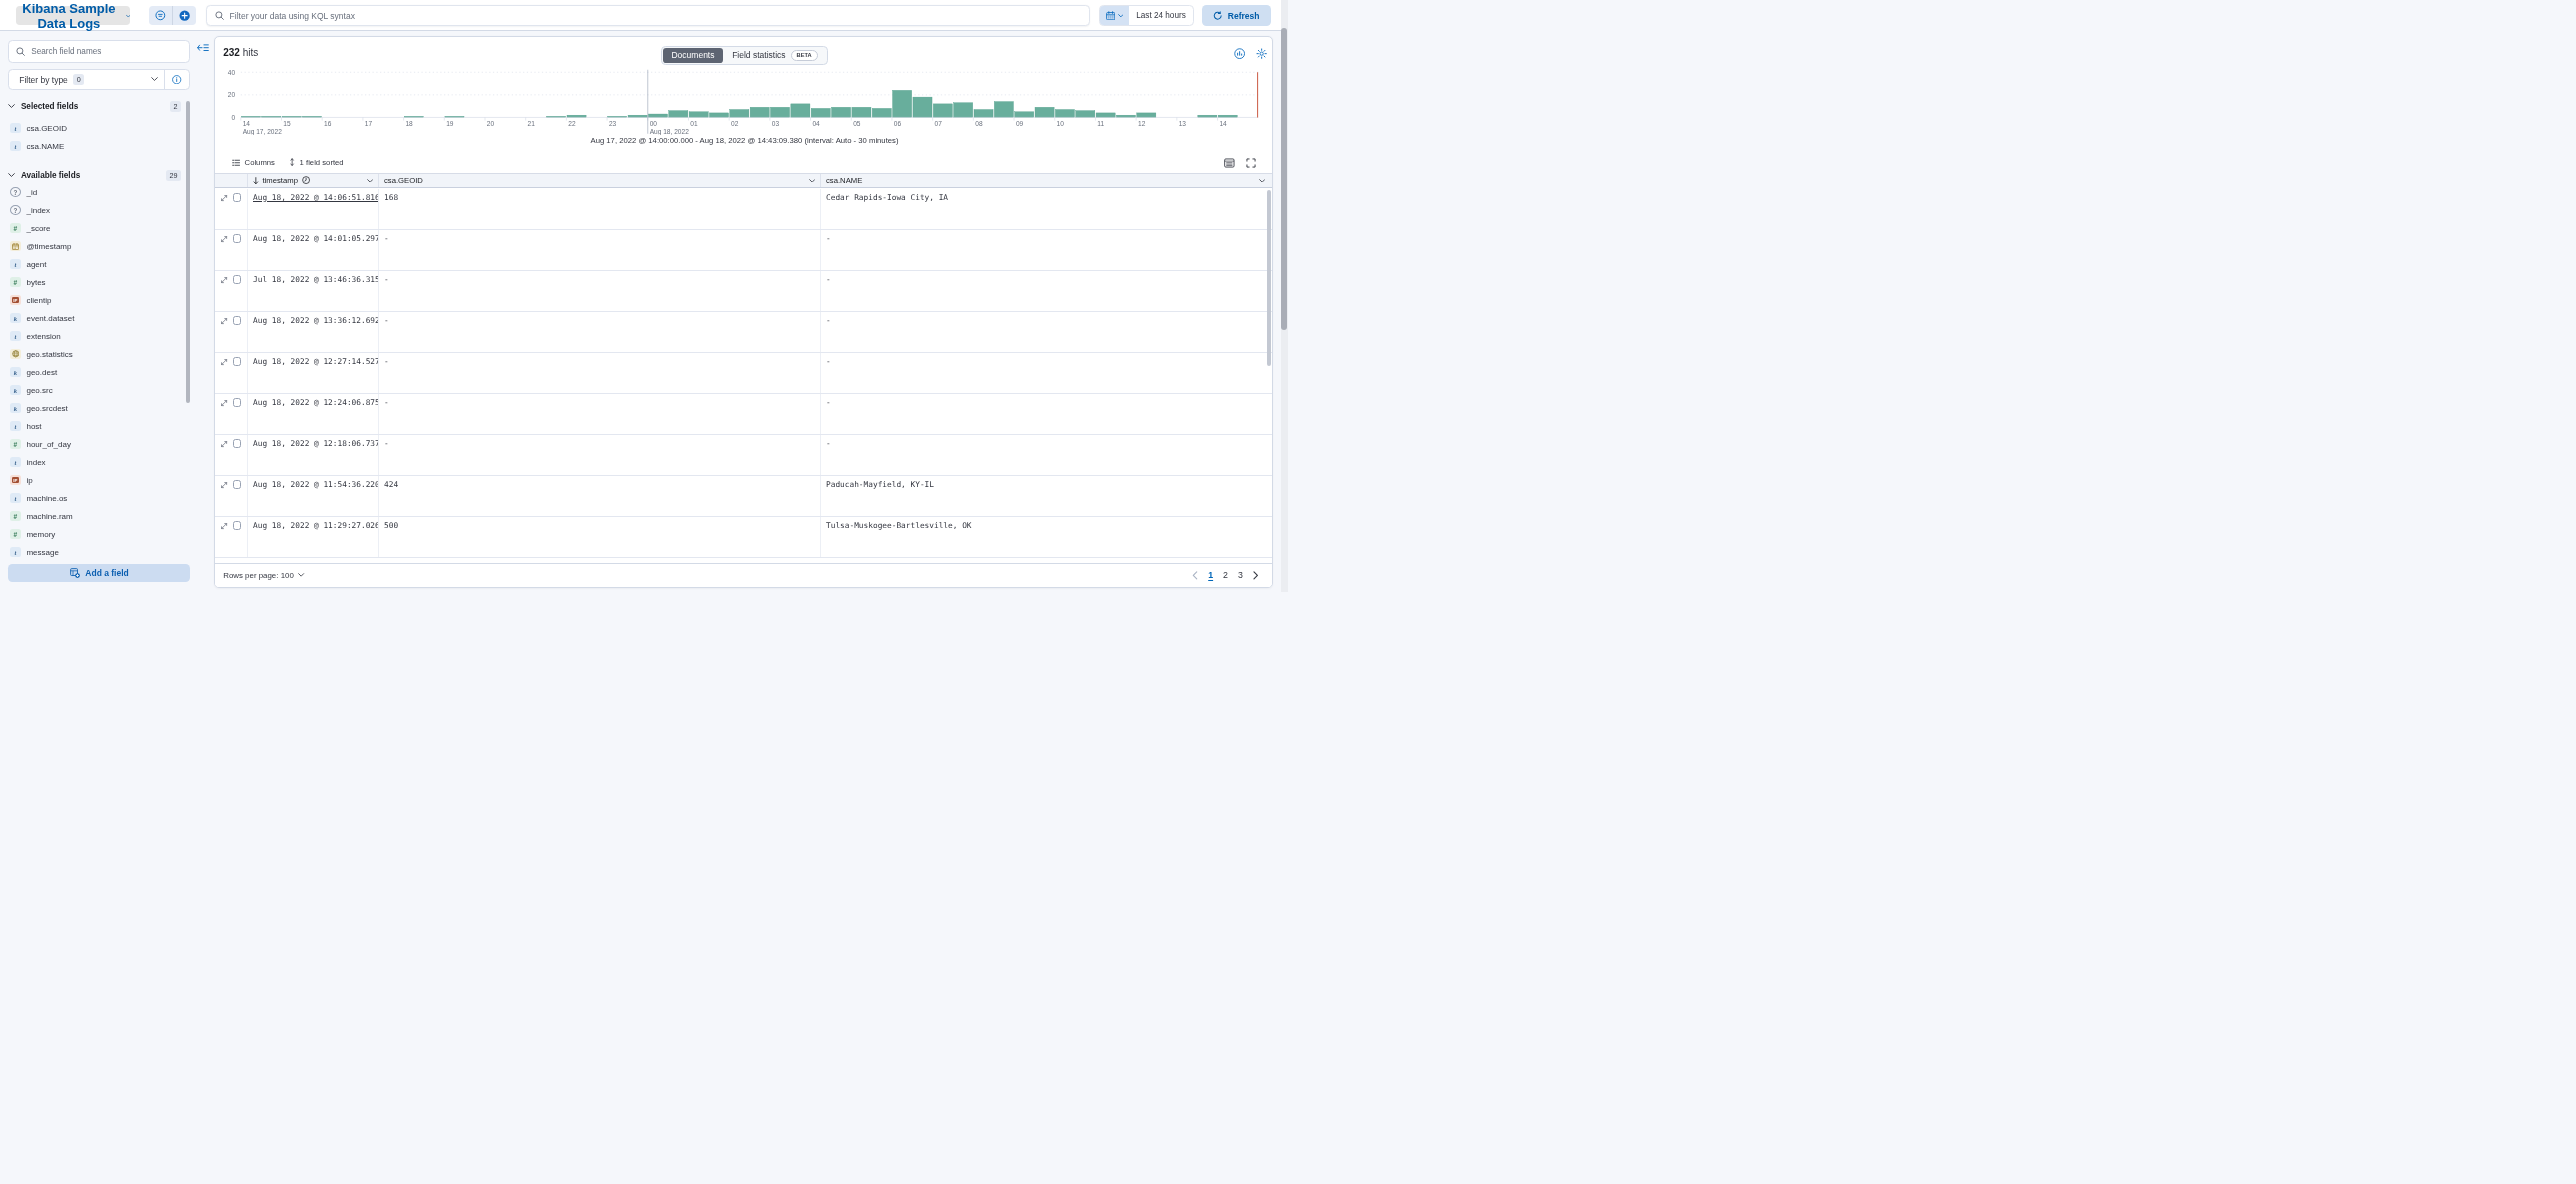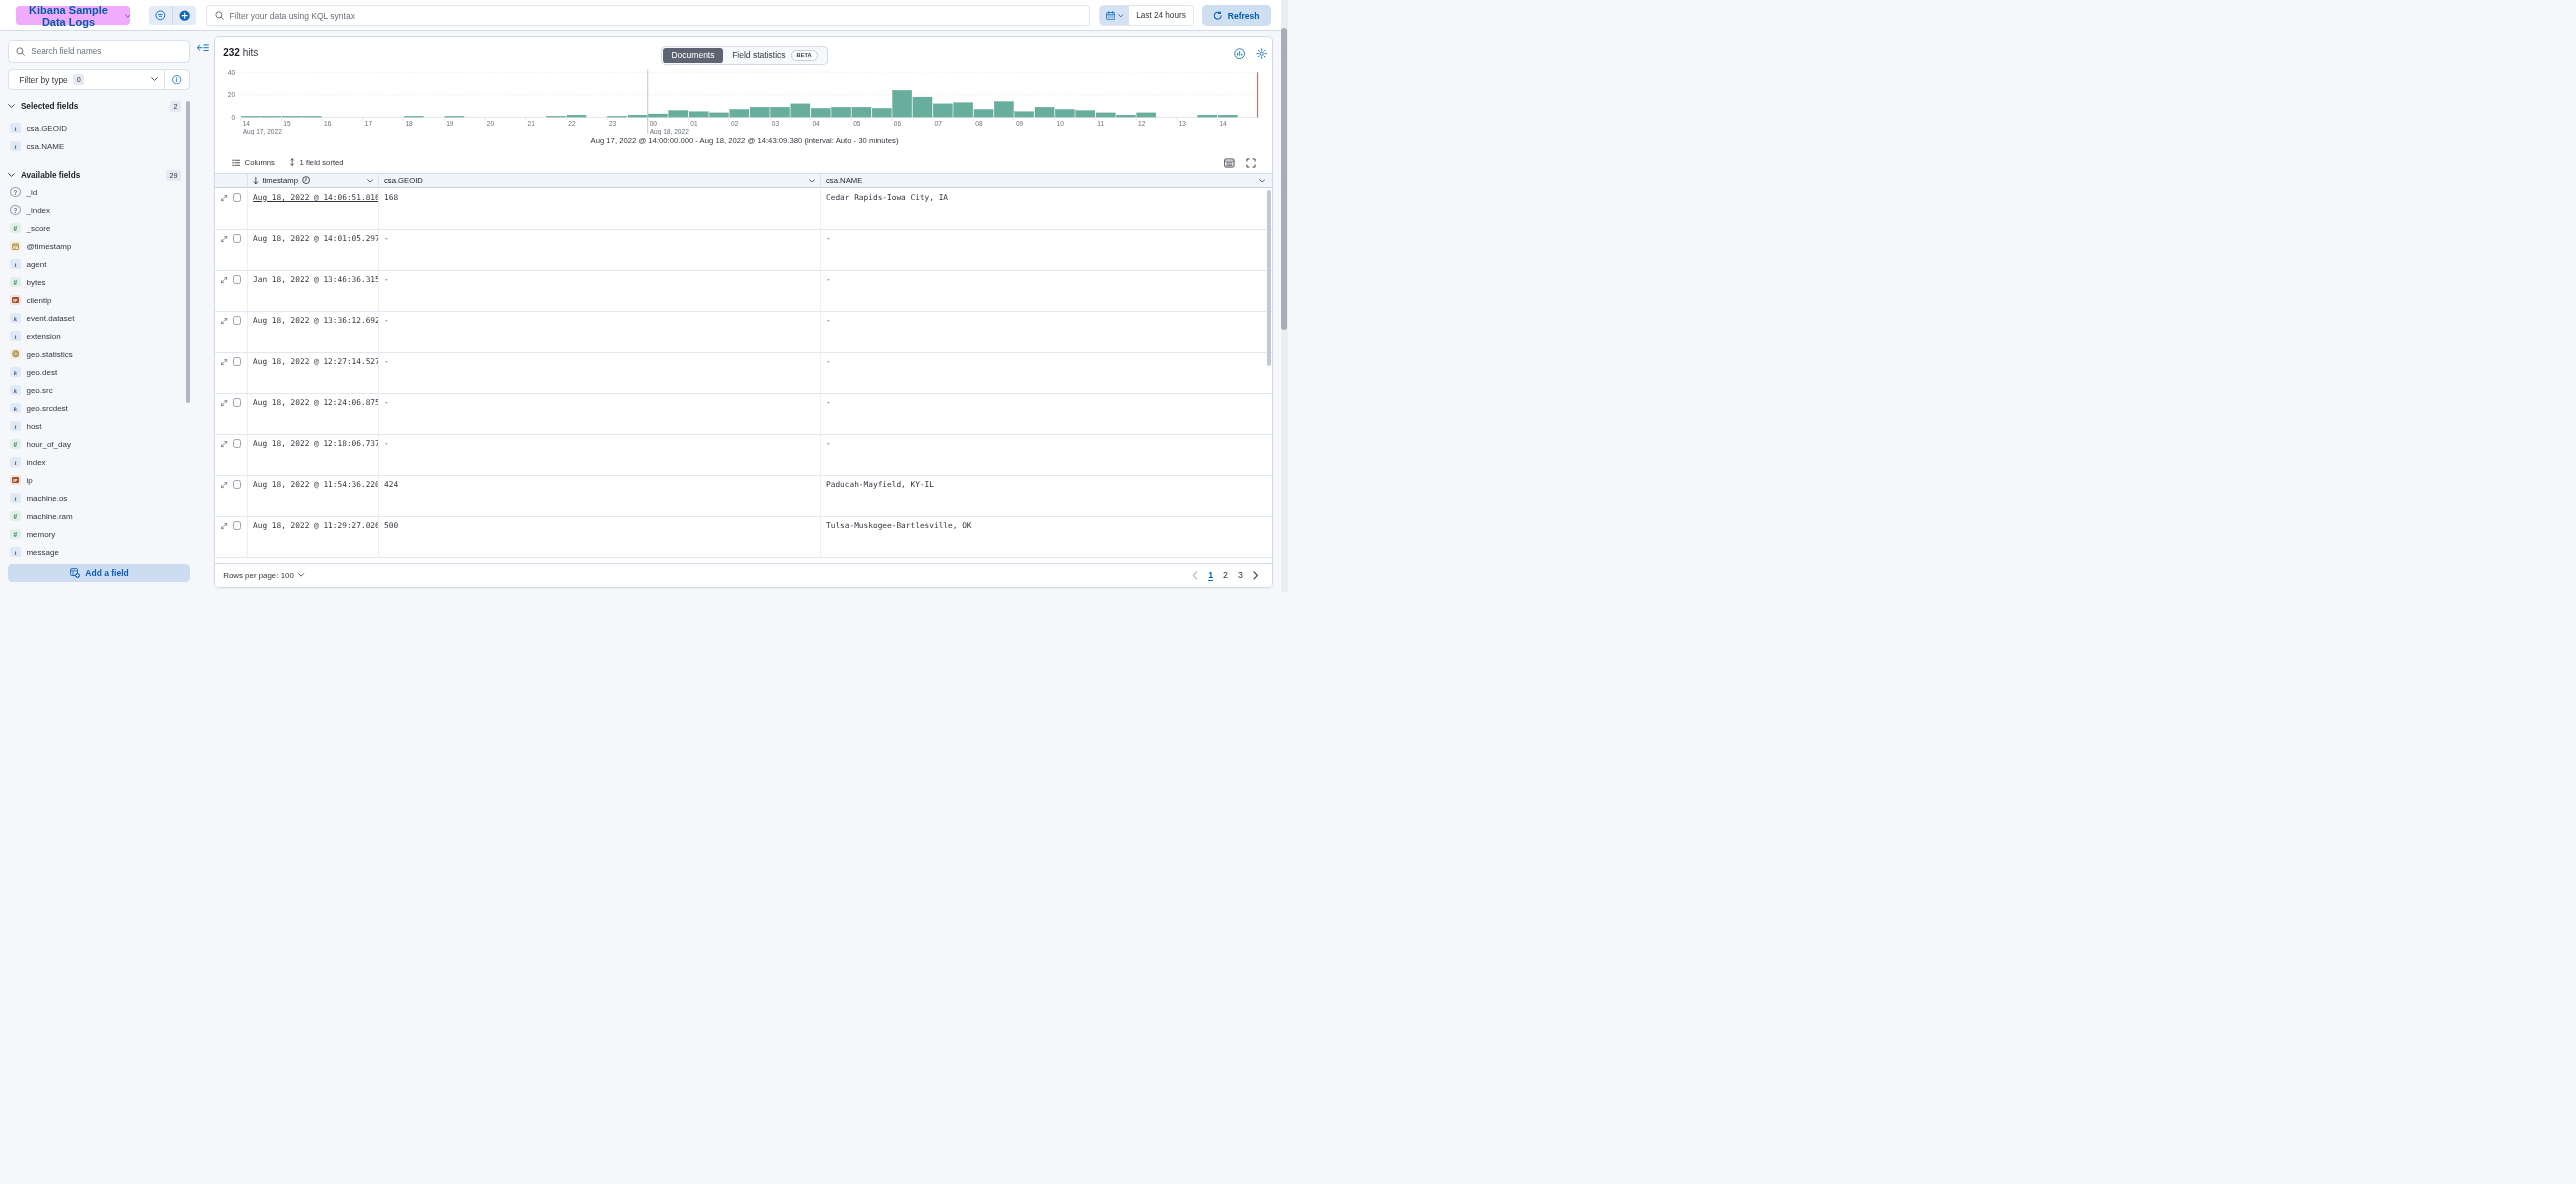--- a/index.html
+++ b/index.html
@@ -3,22 +3,22 @@
 <meta charset="utf-8">
 <style>
   * { margin:0; padding:0; box-sizing:border-box; }
   html,body { width:1288px; height:592px; overflow:hidden; background:#f5f7fb;
     font-family:"Liberation Sans", sans-serif; color:#343741; }
   .stage { position:relative; width:1288px; height:592px; }
 
   
   .topbar { position:absolute; left:0; top:0; width:1288px; height:31px; background:#fff;
     border-bottom:0.6px solid #d3dae6; }
-  .dv-btn { position:absolute; left:16.4px; top:6.3px; width:114px; height:19px; background:#f0abfc;
-    border:none; border-radius:3.8px; color:#005ca8; font-weight:bold; font-size:11px;
+  .dv-btn { position:absolute; left:16.4px; top:6.3px; width:114px; height:19px; background:#e5e5e5;
+    border:none; border-radius:3.8px; color:#005ca8; font-weight:bold; font-size:13px;
     font-family:"Liberation Sans",sans-serif; display:flex; align-items:center; justify-content:center; gap:4.4px; cursor:pointer; }
   .icon-group { position:absolute; left:149px; top:6.3px; width:47px; height:19px; background:#e4ebf6;
     border-radius:3.8px; display:flex; align-items:center; }
   .icon-group .half { flex:1; height:100%; display:flex; align-items:center; justify-content:center; border:none; background:transparent; cursor:pointer; }
   .icon-group .half + .half { border-left:0.6px solid #cdd6e4; }
   .kql { position:absolute; left:206px; top:5px; width:884px; height:21.4px; background:#fff;
     border:0.6px solid #e0e5ee; border-radius:4.4px; box-shadow:0 0.6px 1.3px rgba(100,110,130,.08);
     display:flex; align-items:center; padding-left:7.5px; gap:5.7px; }
   .kql .ph { color:#69707d; font-size:8.5px; }
   .datepicker { position:absolute; left:1099px; top:5px; height:21.4px; display:flex; border:0.6px solid #e0e5ee;
@@ -569,21 +569,21 @@
         </div>
         <div class="drow">
           <div class="ctrl" style="width:33px;">
             <button class="expander">
               <svg width="8.2" height="8.2" viewBox="0 0 13 13">
                 <path d="M2.5 10.5l8-8M2.5 7.5v3h3M10.5 5.5v-3h-3" stroke="#69707d" stroke-width="1.2" fill="none" stroke-linecap="round" stroke-linejoin="round"></path>
               </svg>
             </button>
             <span class="cbx"></span>
           </div>
-          <div class="dcell" style="width:131px;">Jan 18, 2022 @ 13:46:36.315</div>
+          <div class="dcell" style="width:131px;">Jul 18, 2022 @ 13:46:36.315</div>
           <div class="dcell" style="width:442px;">-</div>
           <div class="dcell" style="flex:1; border-right:none;">-</div>
         </div>
         <div class="drow">
           <div class="ctrl" style="width:33px;">
             <button class="expander">
               <svg width="8.2" height="8.2" viewBox="0 0 13 13">
                 <path d="M2.5 10.5l8-8M2.5 7.5v3h3M10.5 5.5v-3h-3" stroke="#69707d" stroke-width="1.2" fill="none" stroke-linecap="round" stroke-linejoin="round"></path>
               </svg>
             </button>

